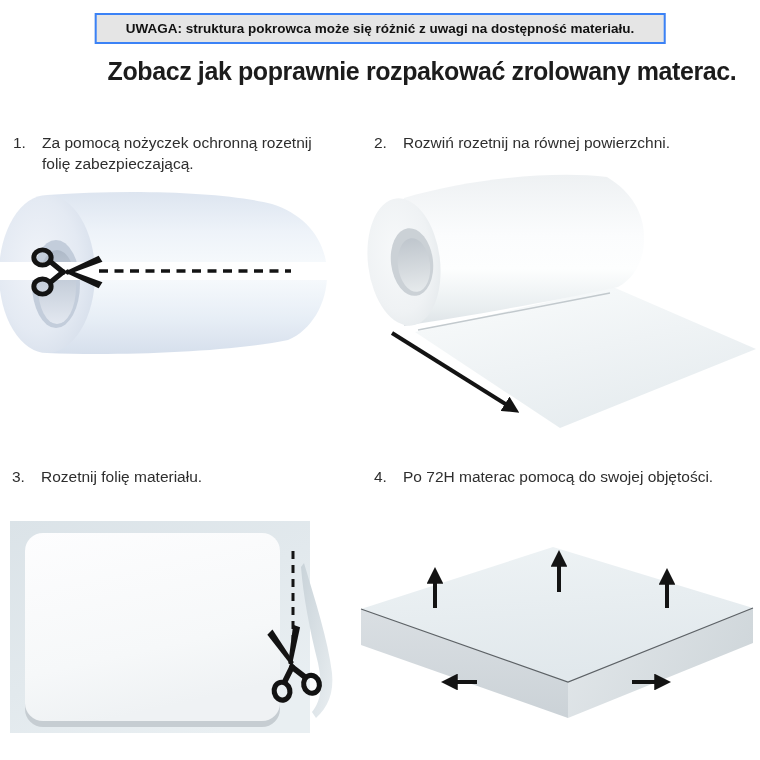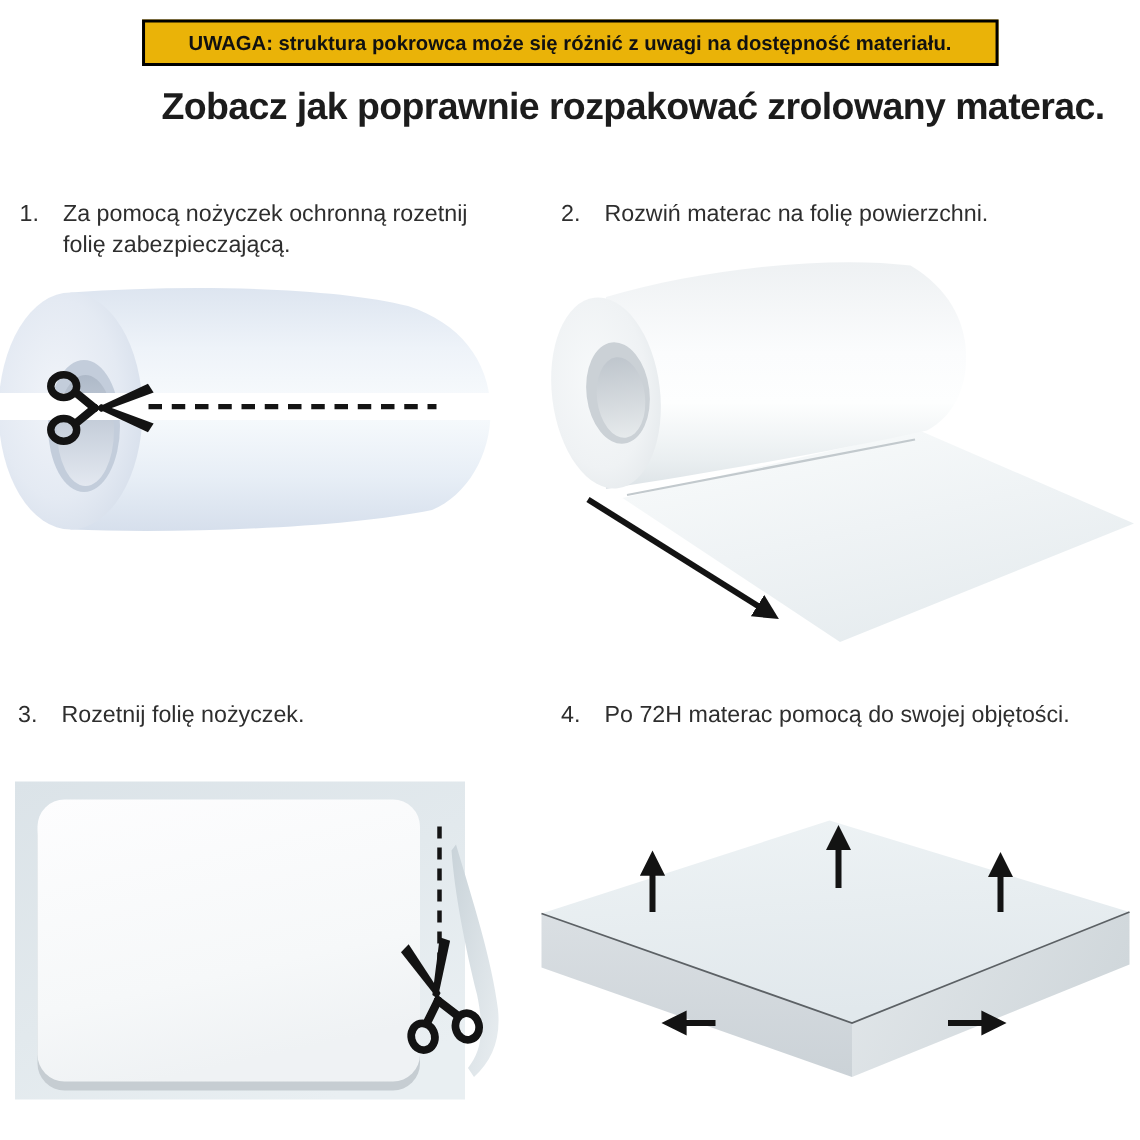--- a/index.html
+++ b/index.html
@@ -2,21 +2,21 @@
 <html lang="pl"><head>
 <meta charset="utf-8">
 <style>
   * { margin:0; padding:0; box-sizing:border-box; }
   html,body { background:#ffffff; }
   body { font-family:"Liberation Sans", sans-serif; }
   .page { position:relative; width:760px; height:760px; background:#ffffff; overflow:hidden; }
 
   .banner {
     position:absolute; top:13px; left:50%; transform:translateX(-50%);
-    border:2px solid #000000; background:#eab308; color:#111111;
+    border:2px solid #3b82f6; background:#e5e5e5; color:#111111;
     padding:0 29px; height:31px; line-height:27px;
     font-weight:bold; font-size:13.5px; white-space:nowrap;
   }
 
   .heading {
     position:absolute; top:57px; left:0; width:100%;
     text-align:center; font-size:25px; font-weight:bold;
     letter-spacing:-0.4px; color:#1c1c1c;margin-left:42px;
   }
 
@@ -42,25 +42,25 @@
   <div class="banner">UWAGA: struktura pokrowca może się różnić z uwagi na dostępność materiału.</div>
 
   <div class="heading">Zobacz jak poprawnie rozpakować zrolowany materac.</div>
 
   <div class="step step1">
     <span class="num">1.</span>
     <span class="txt">Za pomocą nożyczek ochronną rozetnij folię zabezpieczającą.</span>
   </div>
   <div class="step step2">
     <span class="num">2.</span>
-    <span class="txt">Rozwiń materac na folię powierzchni.</span>
+    <span class="txt">Rozwiń rozetnij na równej powierzchni.</span>
   </div>
   <div class="step step3">
     <span class="num">3.</span>
-    <span class="txt">Rozetnij folię nożyczek.</span>
+    <span class="txt">Rozetnij folię materiału.</span>
   </div>
   <div class="step step4">
     <span class="num">4.</span>
     <span class="txt">Po 72H materac pomocą do swojej objętości.</span>
   </div>
 
   <svg class="illus il1" width="340" height="215" viewBox="0 0 340 215">
     <defs>
       <linearGradient id="i1body" x1="0" y1="0" x2="0" y2="1">
         <stop offset="0" stop-color="#dde5f0"></stop>

